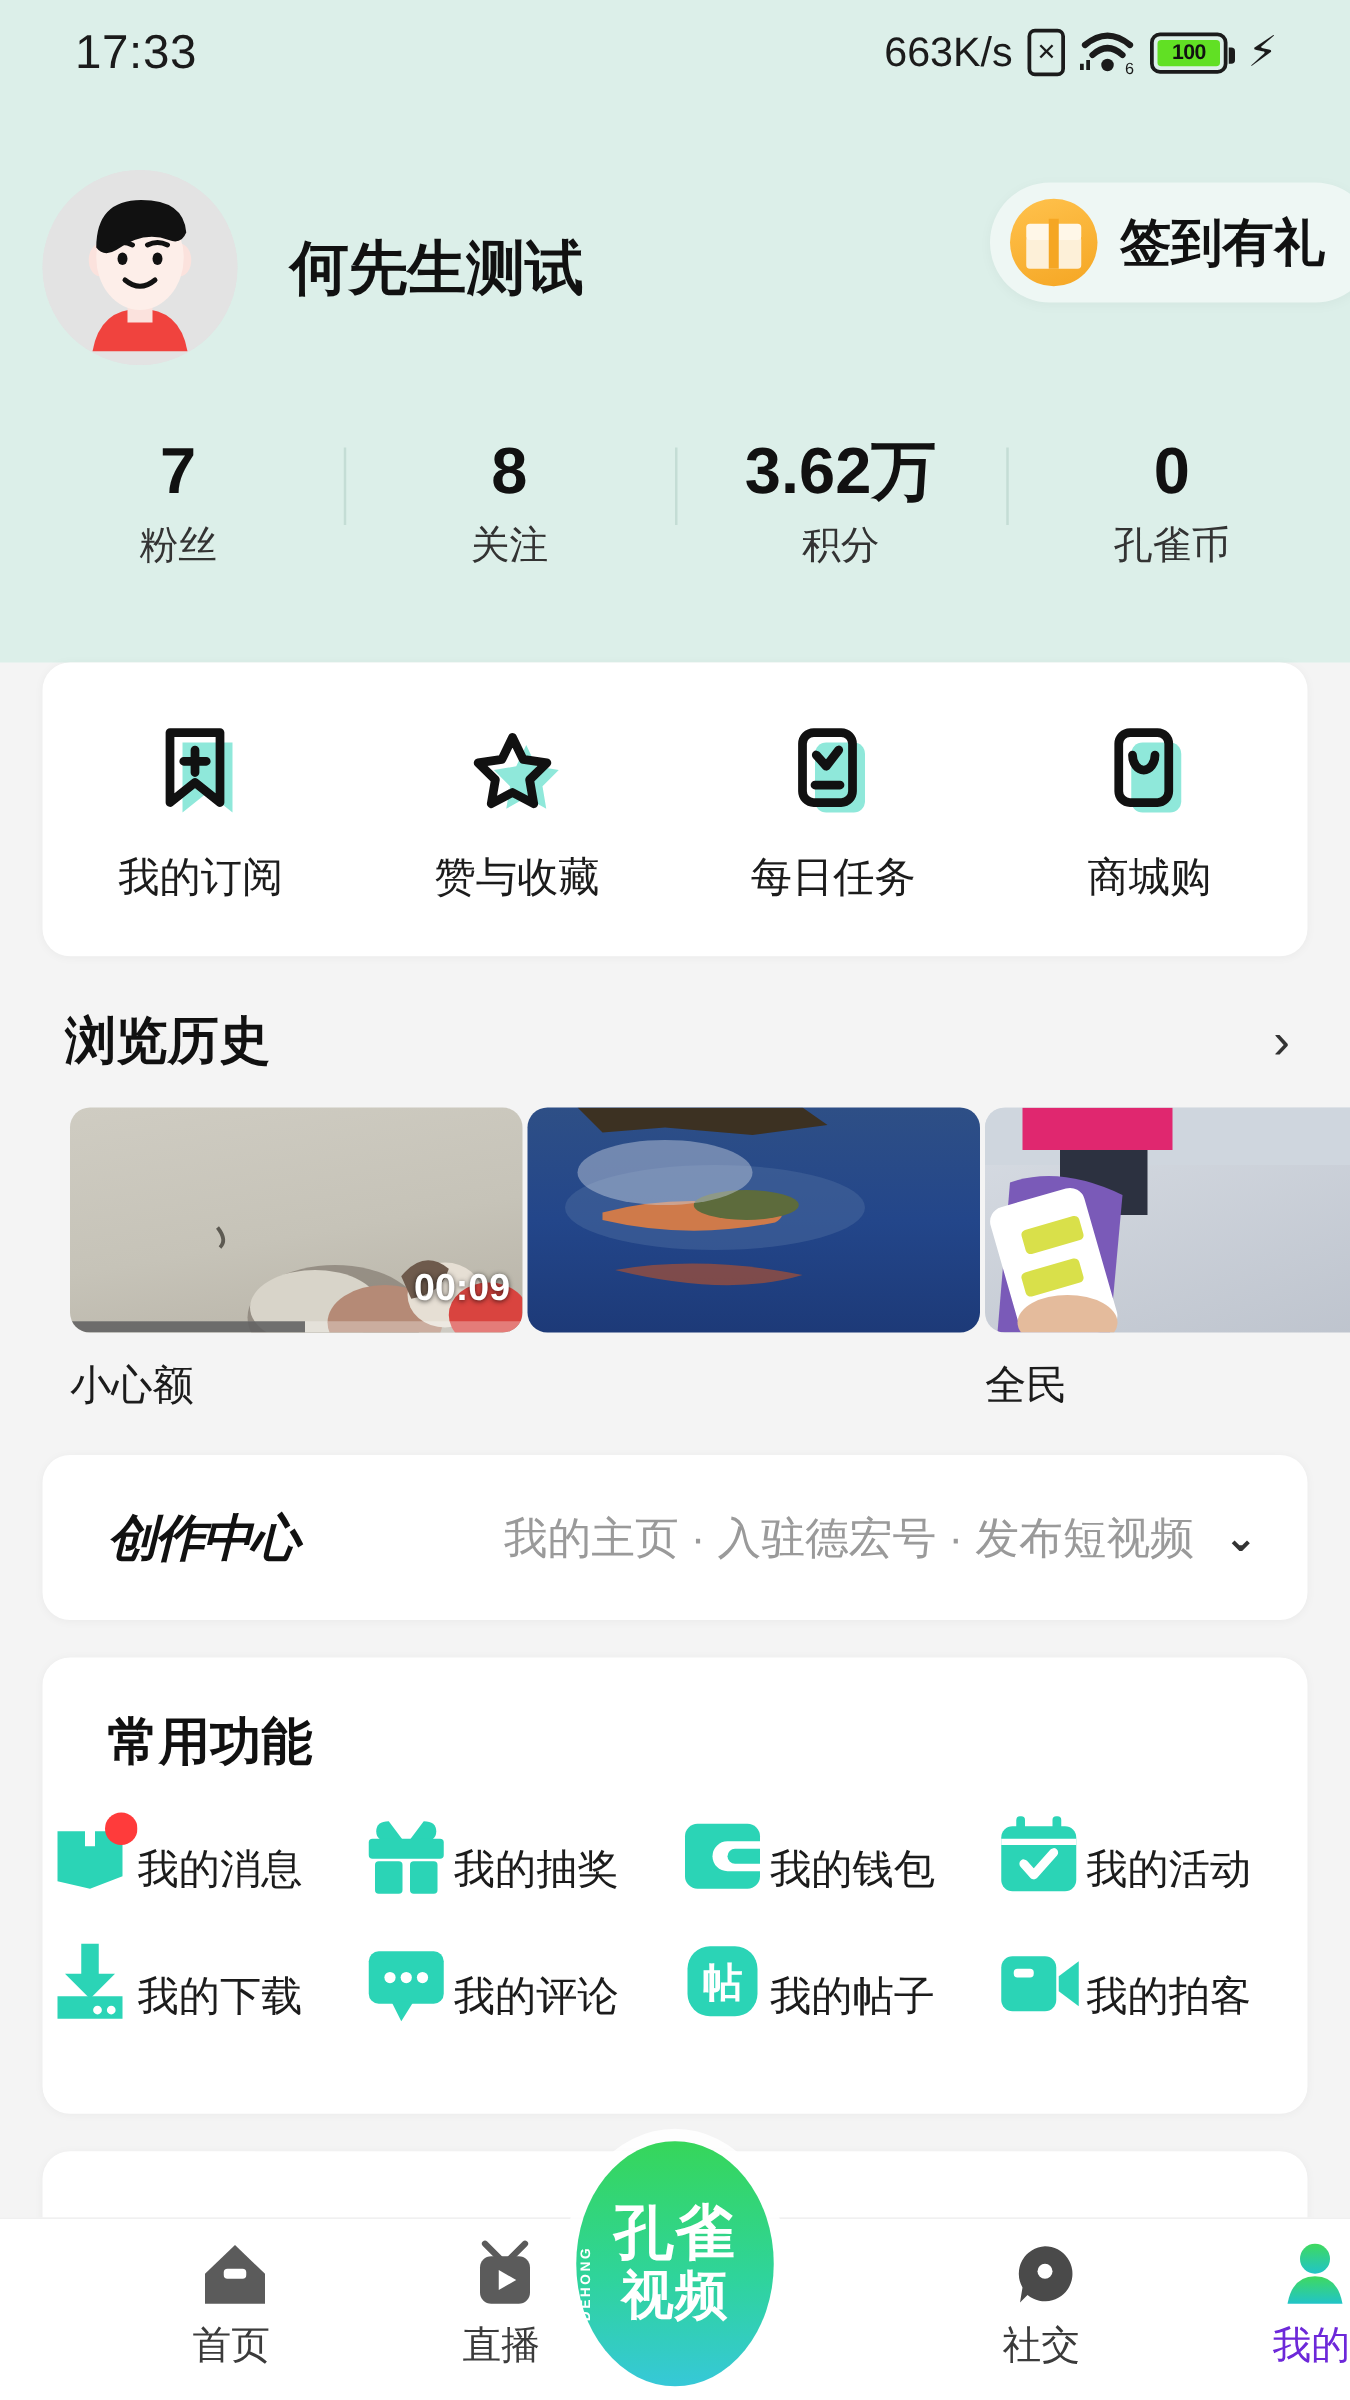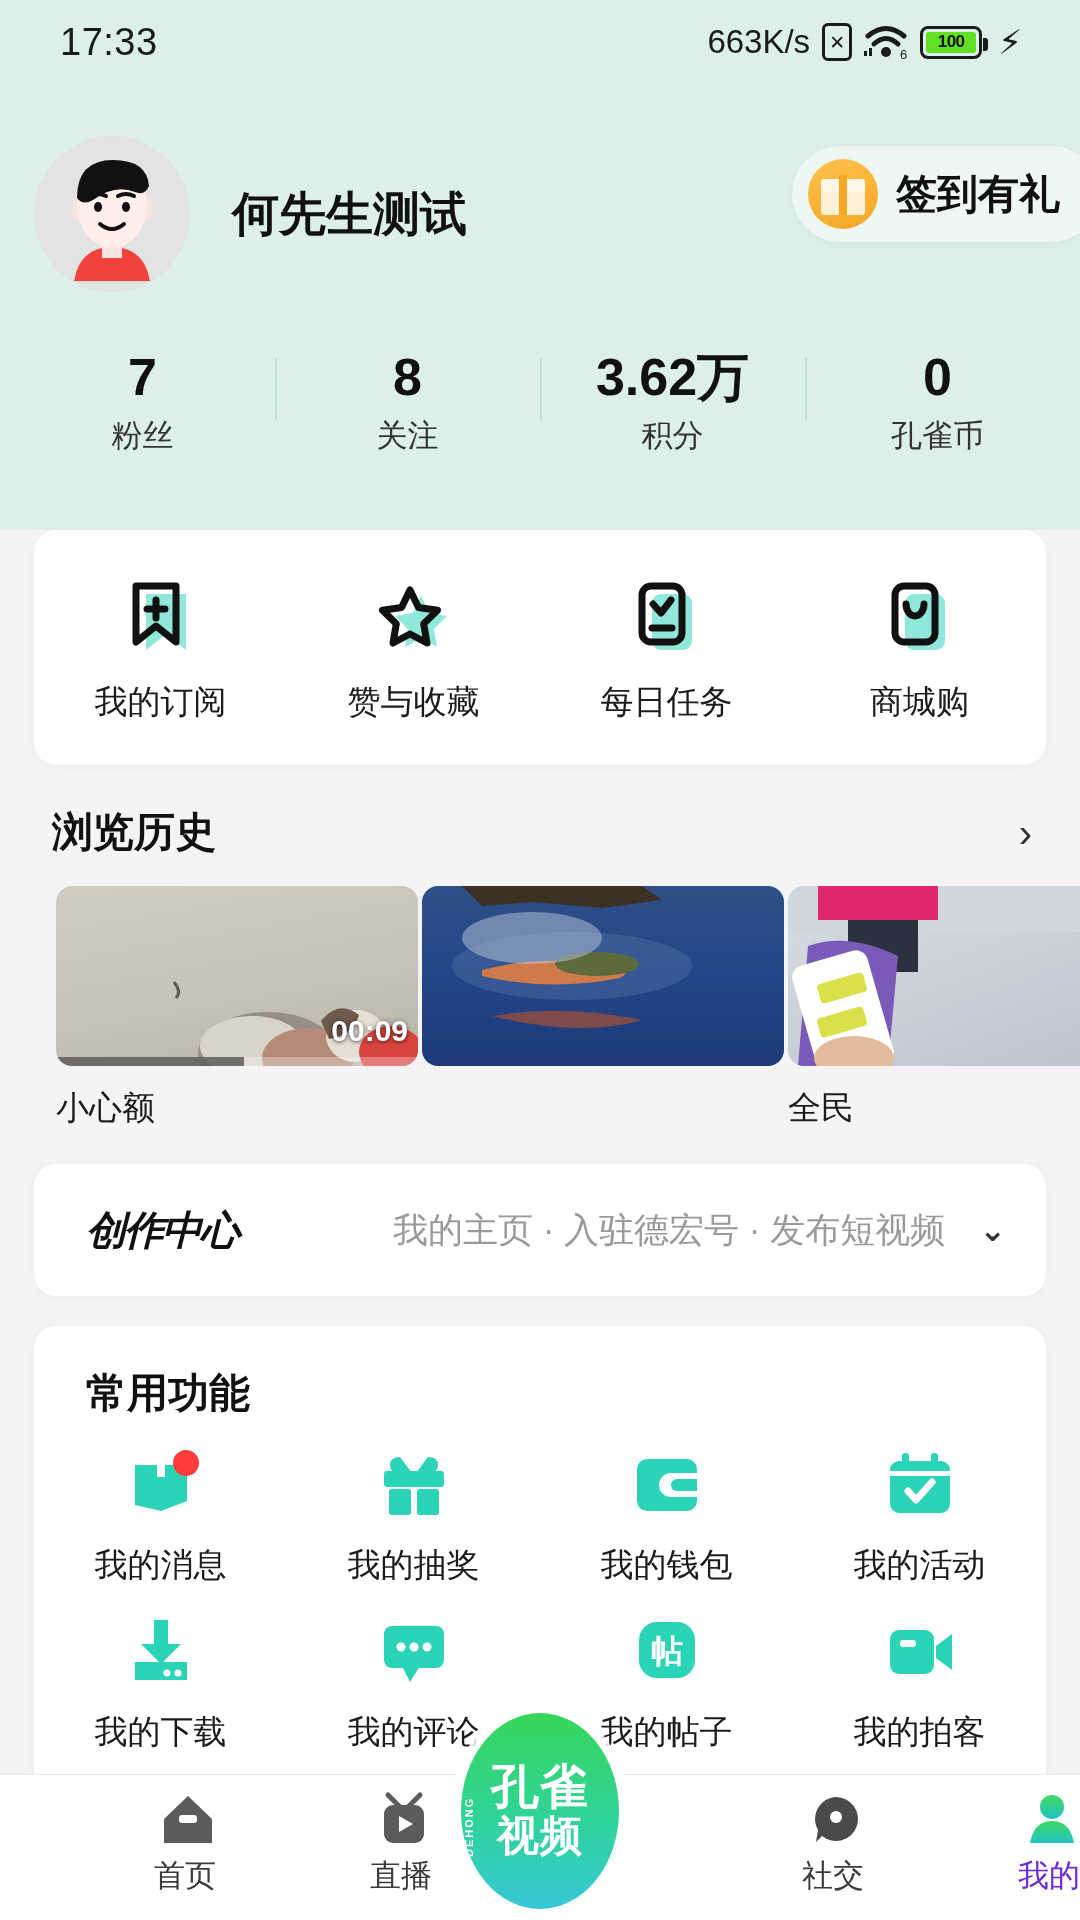--- a/index.html
+++ b/index.html
@@ -94,27 +94,27 @@
   .hist-title{ font-size:33px; color:#1c1c1c; line-height:1.34; margin-top:20px;
                display:-webkit-box; -webkit-line-clamp:2; -webkit-box-orient:vertical;
                overflow:hidden; }
 
   
   .creator{ display:flex; align-items:center; height:132px; margin-top:34px; padding:0 40px 0 52px; }
   .creator-logo{ font-size:40px; font-weight:800; color:#111; font-style:italic;
                  letter-spacing:-2px; position:relative; }
   .creator-logo::after{ content:""; position:absolute; left:-10px; top:6px; width:24px; height:24px;
                         background:#f7dcd6; border-radius:50%; z-index:-1; }
-  .creator-sub{ margin-left:auto; font-size:35px; color:#9a9a9a; display:flex; align-items:center; gap:34px;}
+  .creator-sub{ margin-left:auto; font-size:35px; color:#9a9a9a; display:flex; align-items:center; gap:24px;}
   .chev-dn{ font-size:32px; color:#333; font-weight:700; }
 
   
   .fn-title{ font-size:41px; font-weight:700; color:#111; padding:40px 0 8px 52px; }
   .fn-grid{ display:flex; flex-wrap:wrap; padding:18px 0 40px; }
-  .fn-item{ width:25%; display:flex; flex-direction:column; align-items:center; margin-bottom:26px;}
+  .fn-item{ width:25%; display:flex; flex-direction:row; align-items:center; margin-bottom:26px;}
   .fn-ic{ width:76px; height:76px; position:relative; }
   .fn-lab{ font-size:33px; color:#1c1c1c; margin-top:20px; }
 
   
   .settings{ display:flex; align-items:center; justify-content:space-between;
              height:120px; padding:0 48px 0 52px; margin-top:30px; }
 
   
   .tabbar{
     position:absolute; left:0; bottom:0; width:1080px; height:146px;

